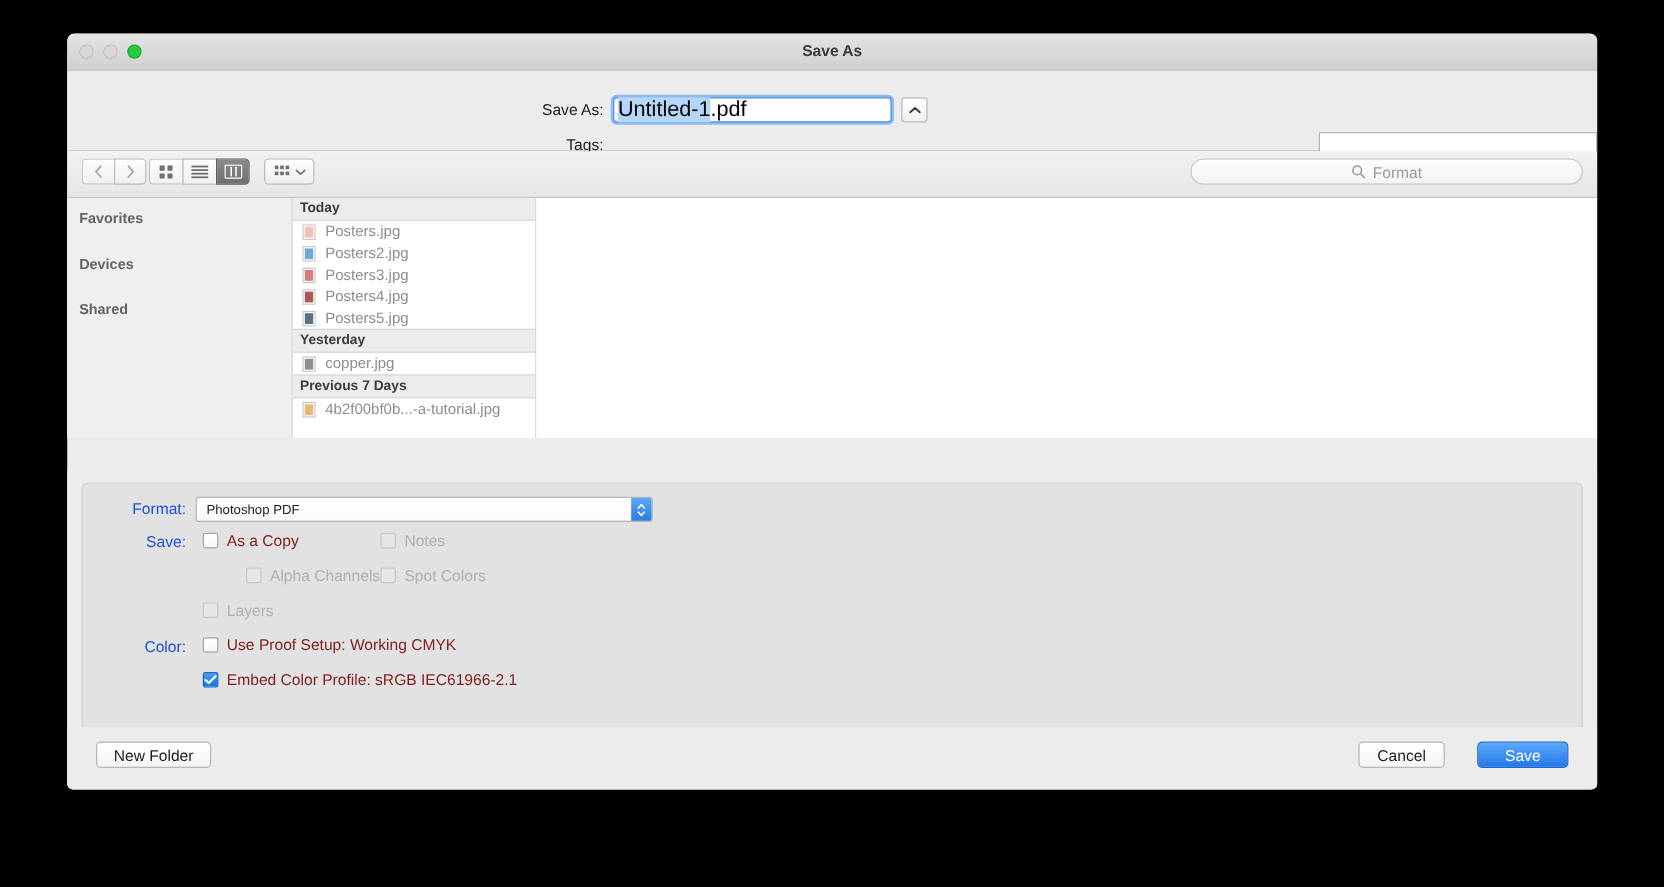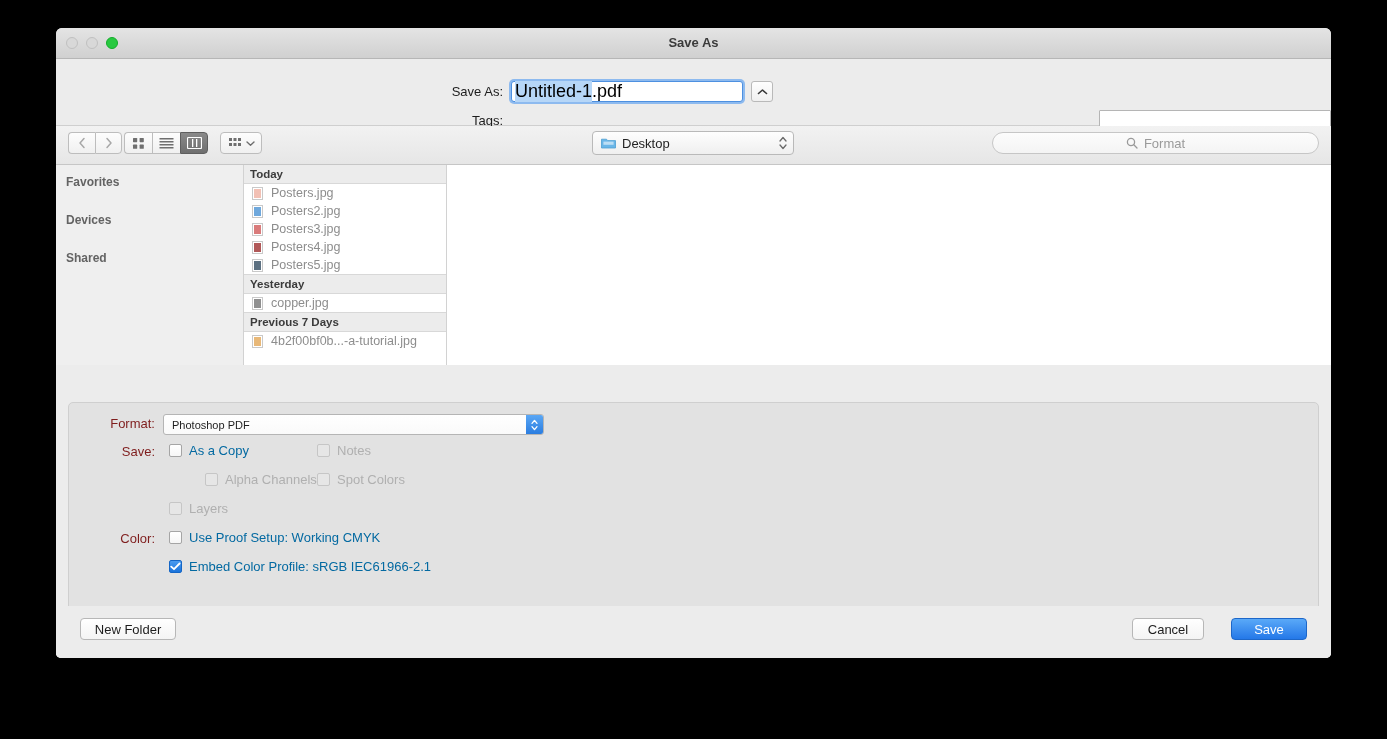--- a/index.html
+++ b/index.html
@@ -197,21 +197,21 @@
   .optsPanel {
     height: 212px;
     background: #e2e2e2;
     border: 1px solid #cfcfcf;
     border-radius: 5px;
     position: relative;
     box-sizing: border-box;
   }
   .optLabel {
     position: absolute;
-    font-size: 13px; color: #7f1d1d;
+    font-size: 13px; color: #1d4ed8;
     text-align: right; width: 86px;
   }
   .popup {
     position: absolute;
     height: 21px;
     background: linear-gradient(to bottom,#ffffff,#fafafa);
     border: 1px solid #b5b5b5;
     border-radius: 3px;
     box-sizing: border-box;
     display: flex; align-items: center;
@@ -239,21 +239,21 @@
     margin-right: 7px;
     box-sizing: border-box;
     flex: none;
     display: flex; align-items: center; justify-content: center;
   }
   .cb.checked {
     background: linear-gradient(to bottom,#4a9bf0,#1a73db);
     border-color: #1566c6;
   }
   .cb.off { background: #e6e6e6; border-color: #c6c6c6; }
-  .cbRow.enabled { color: #0369a1; }
+  .cbRow.enabled { color: #7f1d1d; }
   .cbRow.disabled { color: #b0b0b0; }
 
   
   .bottombar {
     position: absolute; left: 0; right: 0; bottom: 0;
     height: 52px;
     background: #ececec;
   }
   .btn {
     position: absolute; top: 12px;
@@ -362,35 +362,20 @@
             <rect x="1" y="6" width="3" height="3" fill="#6f6f6f"></rect>
             <rect x="5.5" y="6" width="3" height="3" fill="#6f6f6f"></rect>
             <rect x="10" y="6" width="3" height="3" fill="#6f6f6f"></rect>
           </svg>
           <svg width="9" height="7" viewBox="0 0 9 7" style="margin-left:4px">
             <path d="M1 2 L4.5 5.2 L8 2" fill="none" stroke="#6f6f6f" stroke-width="1.4" stroke-linecap="round" stroke-linejoin="round"></path>
           </svg>
         </div>
       </div>
 
-      <div class="pathbtn">
-        <span class="folder">
-          <svg width="15" height="12" viewBox="0 0 15 12">
-            <path d="M0.5 2.2 h5 l1.3 1.4 h7.7 v7.4 h-14 z" fill="#6ab6e8" stroke="#4d9ed2" stroke-width="0.8"></path>
-            <rect x="2.4" y="4.6" width="10.2" height="3.2" fill="#ffffff" opacity="0.55"></rect>
-          </svg>
-        </span>
-        <span>Desktop</span>
-        <span class="steppers">
-          <svg width="10" height="18" viewBox="0 0 10 18">
-            <path d="M2 7 L5 3.5 L8 7" fill="none" stroke="#6b6b6b" stroke-width="1.3" stroke-linecap="round" stroke-linejoin="round"></path>
-            <path d="M2 11 L5 14.5 L8 11" fill="none" stroke="#6b6b6b" stroke-width="1.3" stroke-linecap="round" stroke-linejoin="round"></path>
-          </svg>
-        </span>
-      </div>
 
       <div class="searchfield">
         <svg width="12" height="12" viewBox="0 0 12 12">
           <circle cx="5" cy="5" r="3.6" fill="none" stroke="#9a9a9a" stroke-width="1.3"></circle>
           <path d="M7.8 7.8 L11 11" stroke="#9a9a9a" stroke-width="1.3" stroke-linecap="round"></path>
         </svg>
         <span>Format</span>
       </div>
     </div>
 

